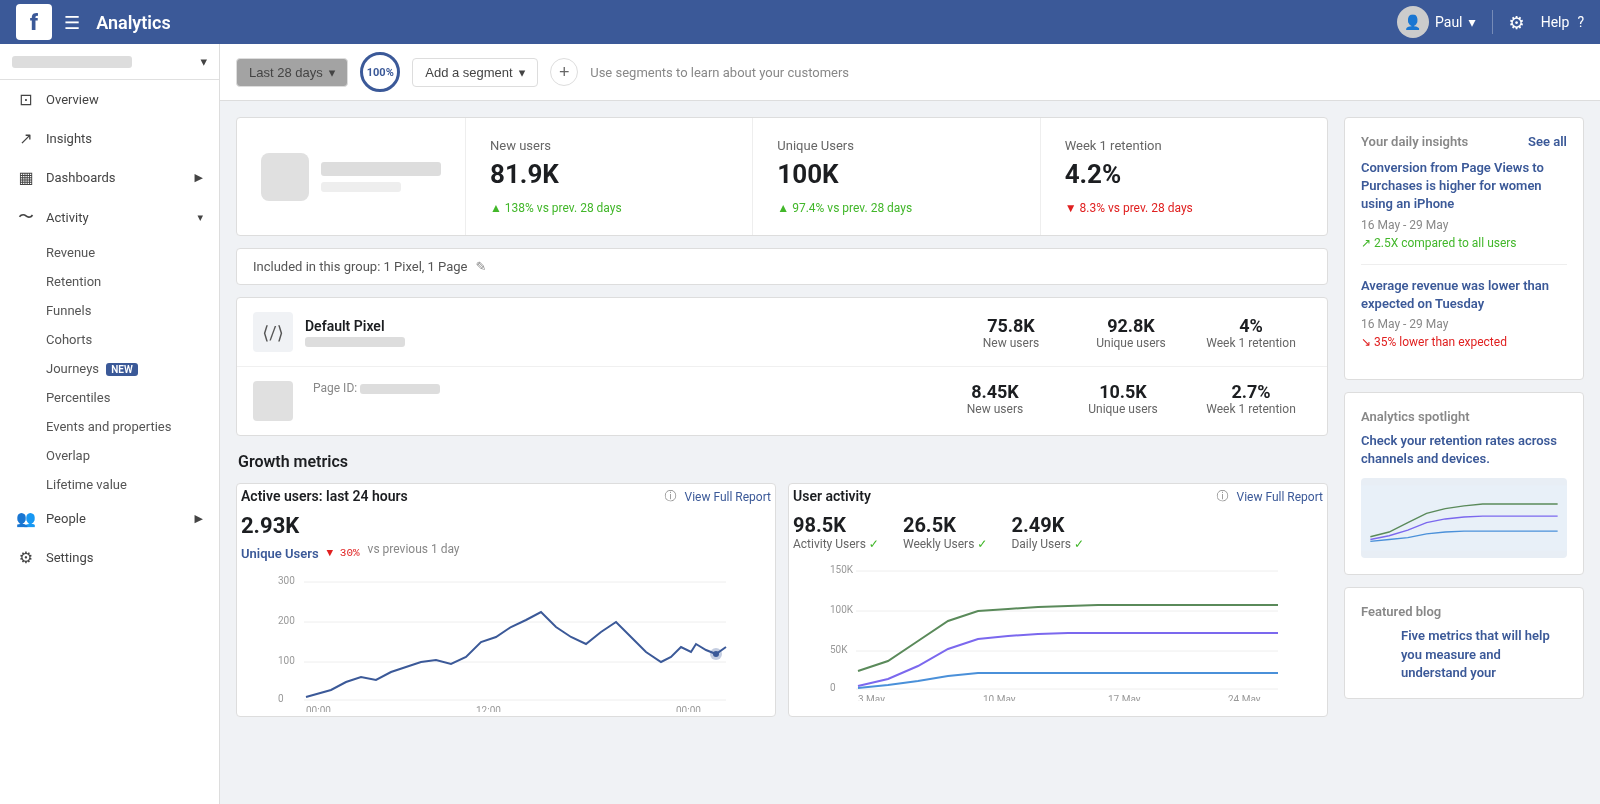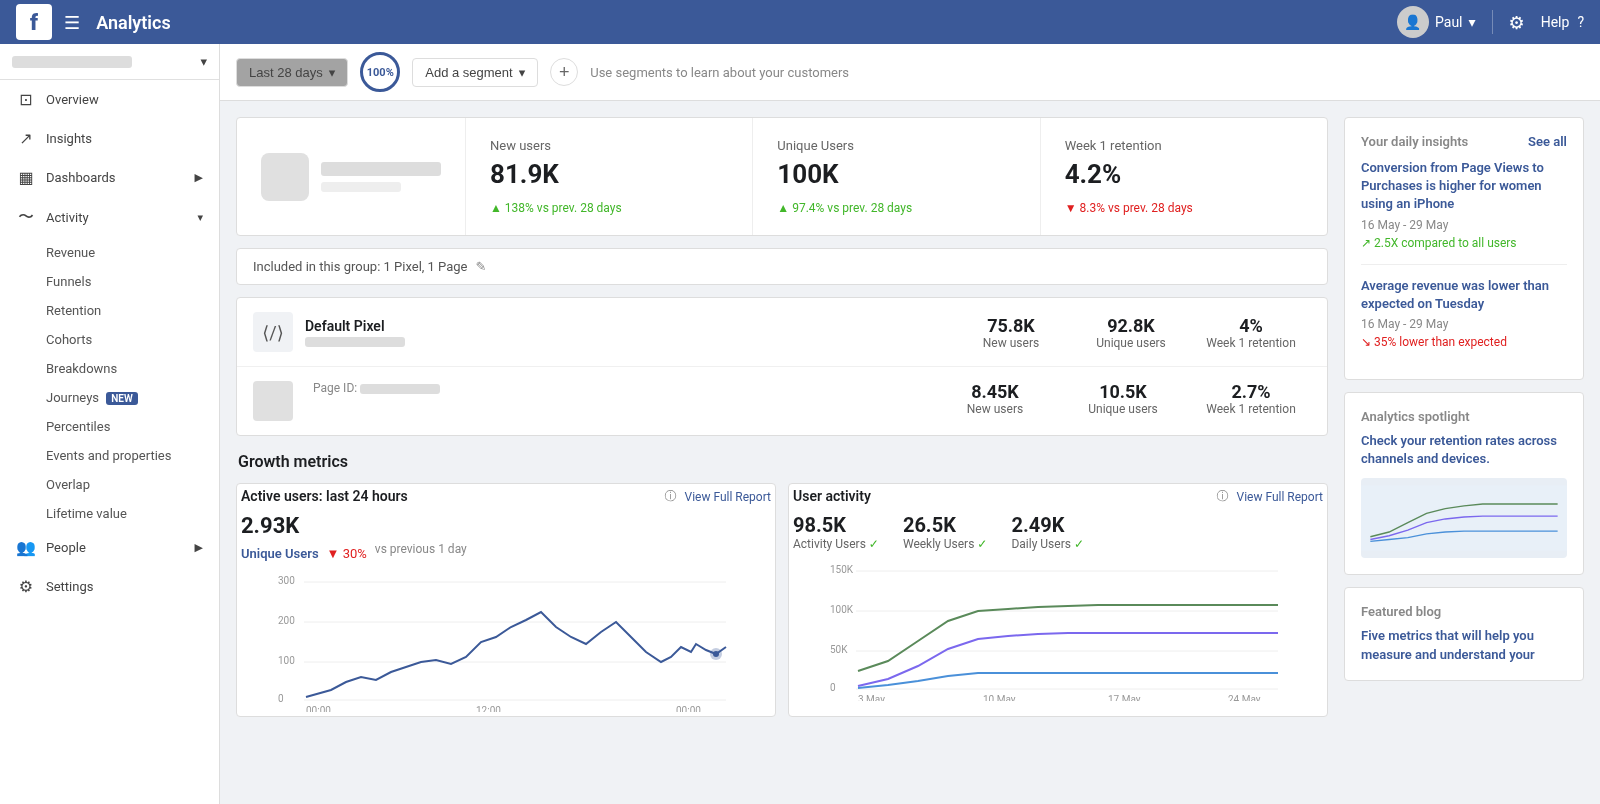--- a/index.html
+++ b/index.html
@@ -205,21 +205,21 @@
     .chart-card {
       background: white; border-radius: 4px; border: 1px solid #ddd;
       padding: 4px; flex: 1; min-width: 0;
     }
     .chart-header { display: flex; align-items: flex-start; justify-content: space-between; margin-bottom: 8px; }
     .chart-title { font-size: 14px; font-weight: 600; }
     .chart-info-icon { color: #888; font-size: 12px; cursor: pointer; }
     .view-full { font-size: 12px; color: #3b5998; cursor: pointer; }
     .chart-metric-val { font-size: 22px; font-weight: 700; }
     .chart-metric-label { font-size: 13px; color: #3b5998; font-weight: 600; }
-    .chart-change-down { color: #e02020; font-size: 13px; }
+    .chart-change-down { color: #e02020; font-size: 11px; font-family: Liberation Mono, monospace; }
     .chart-sub { font-size: 12px; color: #888; margin-bottom: 8px; }
 
     .mini-metrics { display: flex; gap: 24px; margin-bottom: 10px; }
     .mini-metric { }
     .mini-metric-val { font-size: 20px; font-weight: 700; }
     .mini-metric-label { font-size: 12px; color: #666; }
     .mini-metric-check { color: #42b72a; }
 
     
     .chart-svg-wrap { width: 100%; height: 140px; }
@@ -248,21 +248,21 @@
     .spotlight-thumb {
       width: 100%; height: 80px; background: #e8eef5; border-radius: 4px;
       display: flex; align-items: center; justify-content: center; overflow: hidden;
     }
 
     .blog-card {
       background: white; border-radius: 4px; border: 1px solid #ddd;
       padding: 16px; margin-bottom: 12px;
     }
     .blog-title { font-size: 13px; font-weight: 600; color: #888; margin-bottom: 8px; }
-    .blog-link { color: #3b5998; font-size: 13px; font-weight: 600; cursor: pointer; line-height: 1.4; }
+    .blog-link { color: #3b5998; font-size: 13px; font-weight: 600; cursor: pointer; line-height: 1.4; margin-left: 40px; }
   </style>
 </head>
 <body>
 
 <nav class="top-nav">
   <div class="fb-logo">f</div>
   <span class="hamburger">☰</span>
   <span class="app-title">Analytics</span>
   <div class="nav-right">
     <div class="user-info">
@@ -302,30 +302,27 @@
     </div>
     <div class="sidebar-item">
       <span class="icon">〜</span>
       <span>Activity</span>
       <span class="arrow">▾</span>
     </div>
     <div class="sidebar-sub-item">
       <span>Revenue</span>
     </div>
     <div class="sidebar-sub-item">
+      <span>Retention</span>
+    </div>
+    <div class="sidebar-sub-item">
       <span>Funnels</span>
     </div>
     <div class="sidebar-sub-item">
-      <span>Retention</span>
-    </div>
-    <div class="sidebar-sub-item">
       <span>Cohorts</span>
-    </div>
-    <div class="sidebar-sub-item">
-      <span>Breakdowns</span>
     </div>
     <div class="sidebar-sub-item">
       <span>Journeys</span>
       <span class="badge-new">NEW</span>
     </div>
     <div class="sidebar-sub-item">
       <span>Percentiles</span>
     </div>
     <div class="sidebar-sub-item">
       <span>Events and properties</span>

